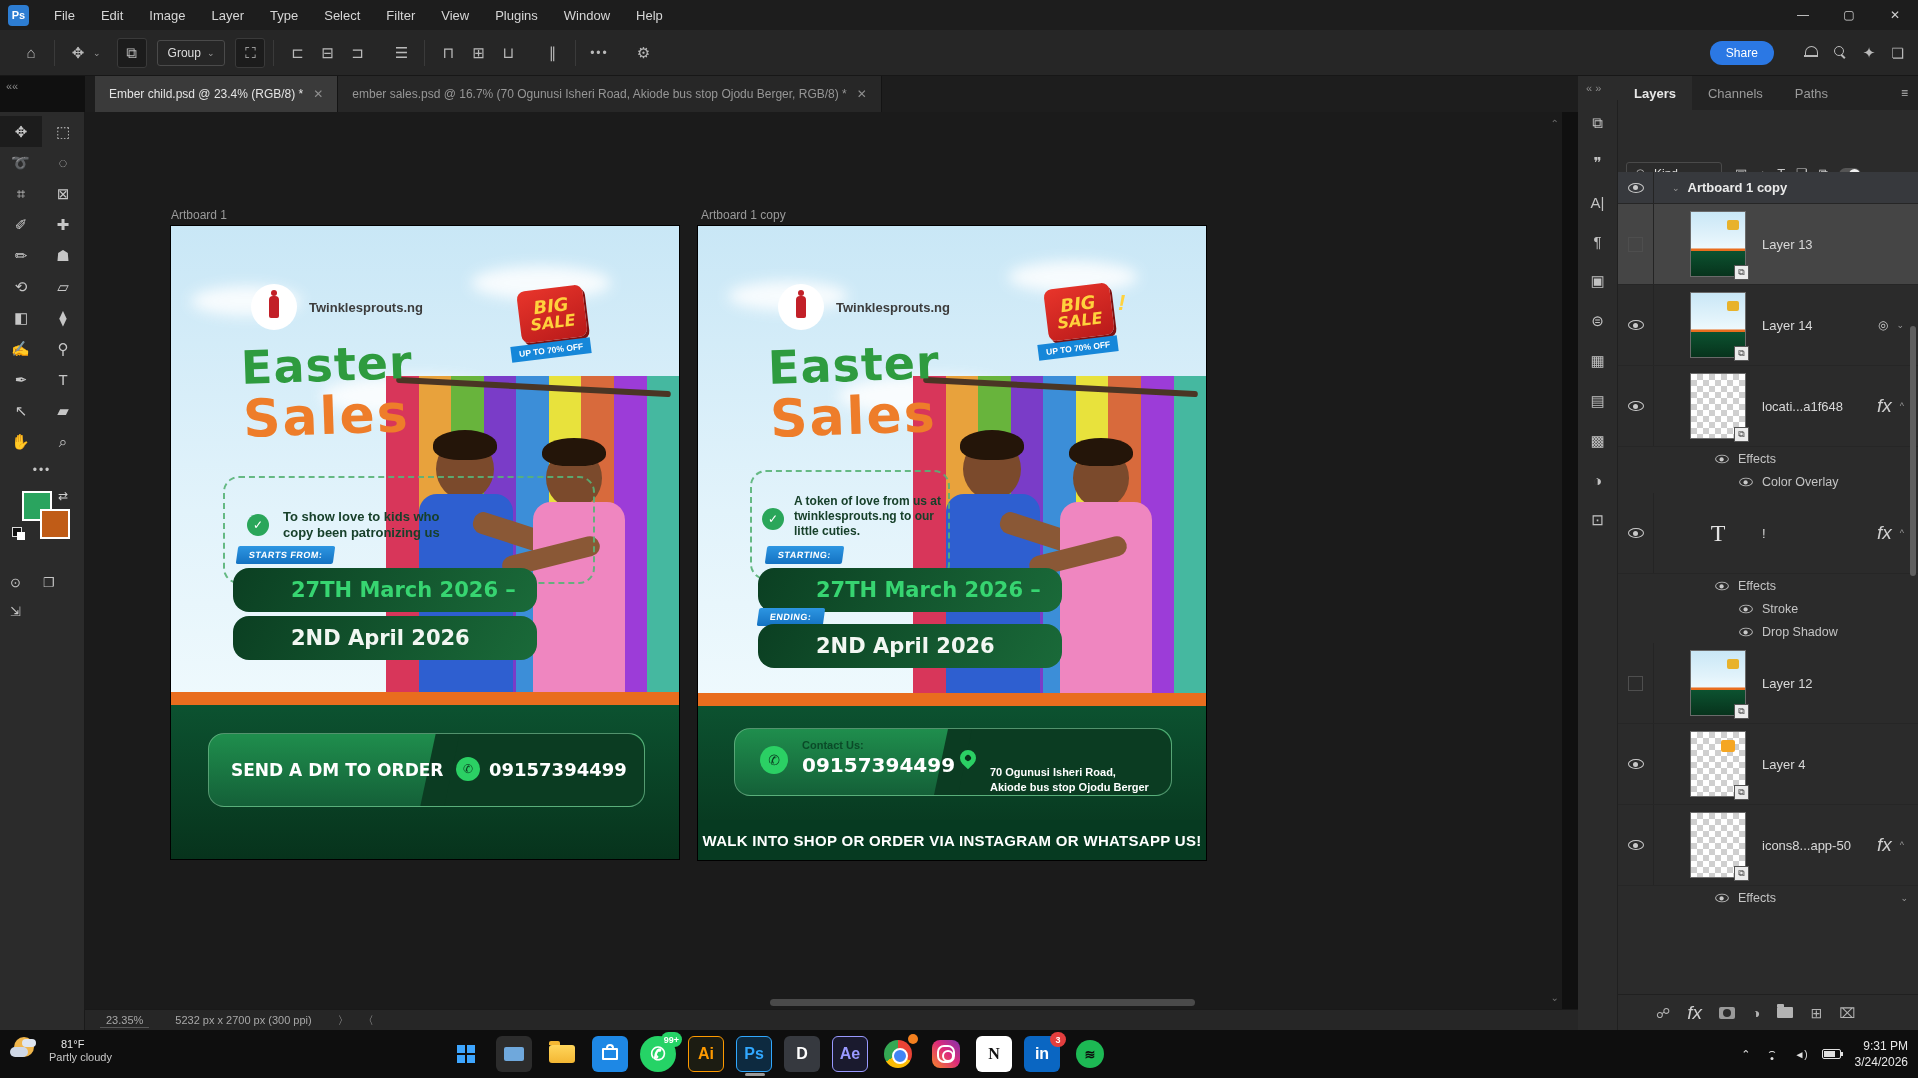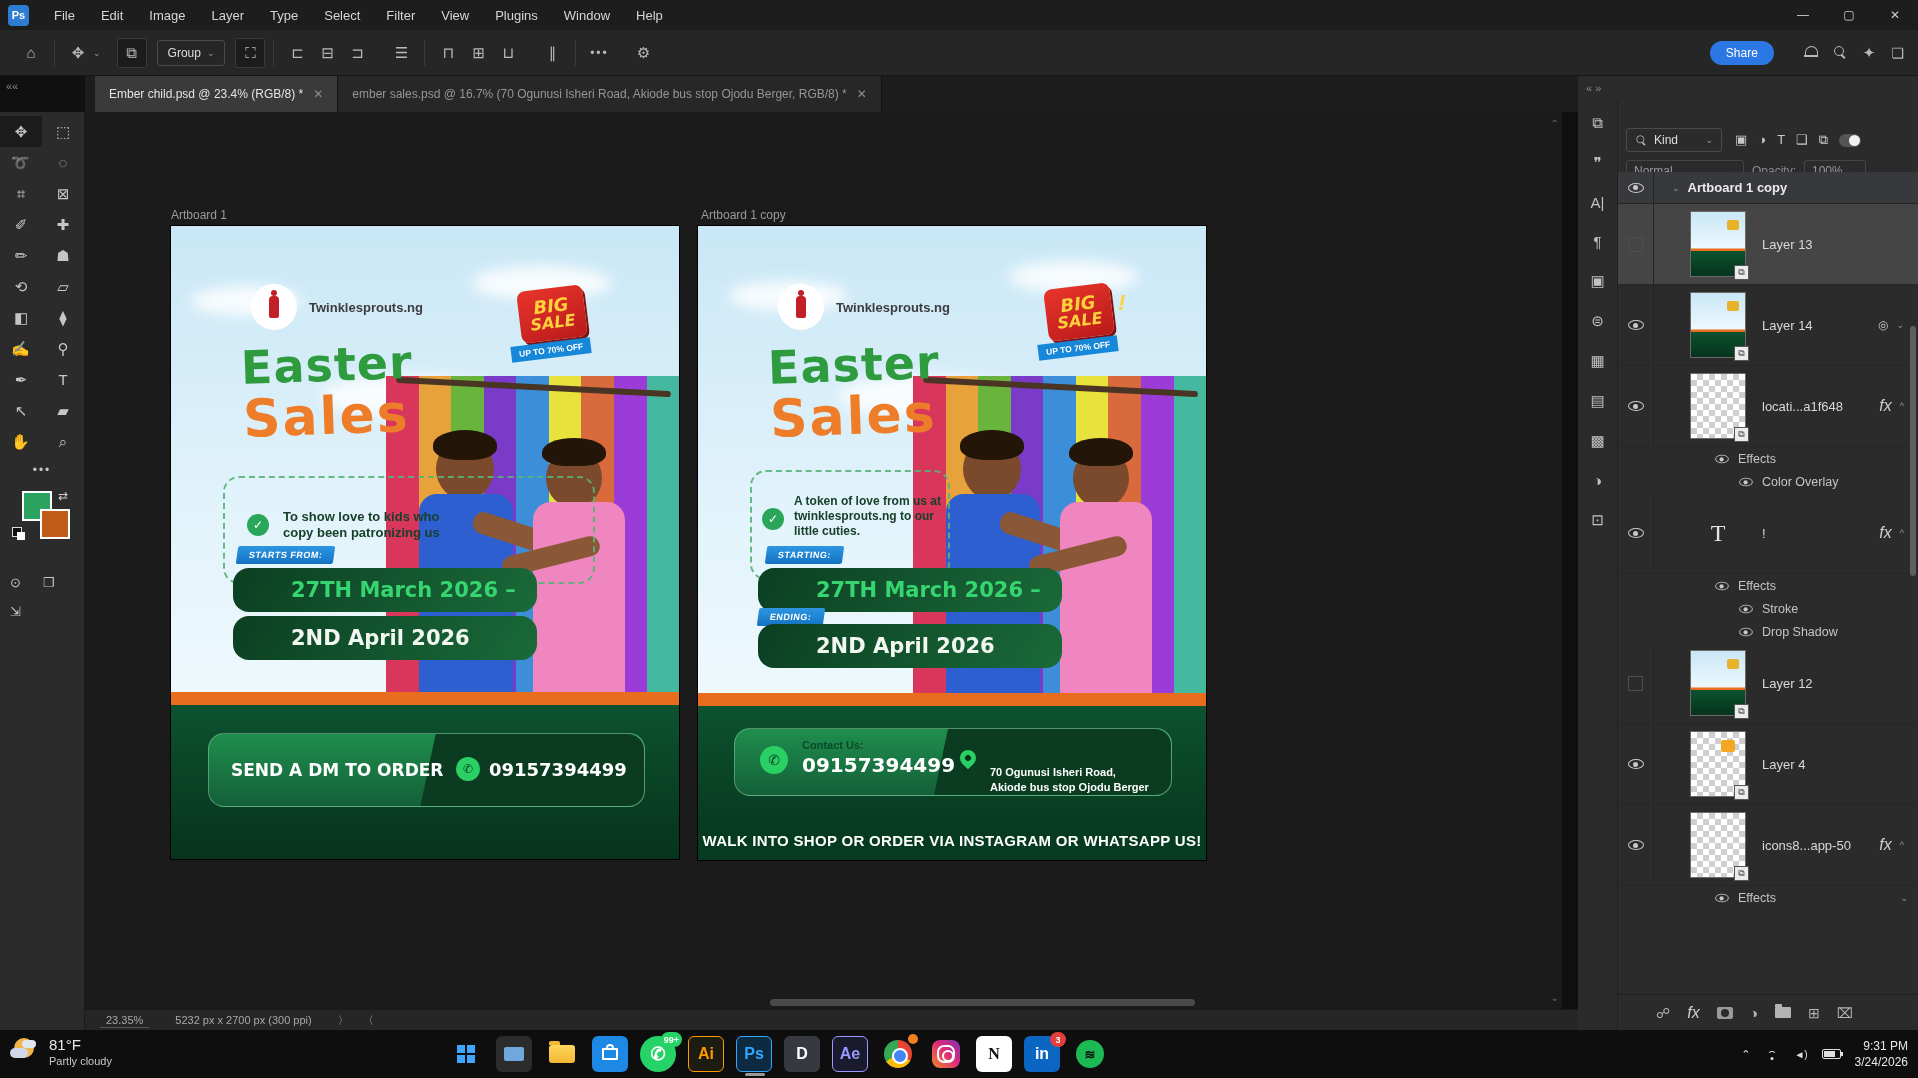--- a/index.html
+++ b/index.html
@@ -176,39 +176,39 @@
     background-size:12px 12px; background-position:0 0,6px 6px; }
   .t-flyer { background:linear-gradient(180deg,#c9e7f6 0%,#e2f3fb 40%,#eef9fd 56%,#e96d1e 58%,#e96d1e 61%,#0c5230 61%,#07331c 100%); }
   .t-flyer::before { content:''; position:absolute; right:6px; top:8px; width:12px; height:10px; background:#e8b22b; border-radius:2px; }
   .t-badge::before { content:''; position:absolute; right:10px; top:8px; width:14px; height:12px; background:#f5a623; border-radius:2px; }
   .t-text { width:56px; height:66px; margin-left:36px; display:flex; align-items:center; justify-content:center;
     color:#e3e3e3; font-size:24px; font-family:"Liberation Serif", serif; flex:none; }
   .sobadge { position:absolute; right:-4px; bottom:-4px; width:15px; height:15px; background:#ececec;
     border:1px solid #555; color:#333; font-size:9px; display:flex; align-items:center; justify-content:center; }
   .lname { margin-left:16px; color:#d8d8d8; font-size:13px; white-space:nowrap; }
   .lbadges { position:absolute; right:14px; display:flex; align-items:center; gap:8px; color:#cfcfcf; }
-  .fxtag { font-style:italic; font-size:16px; color:#cfcfcf; }
+  .fxtag { font-style:italic; font-size:19px; color:#cfcfcf; }
   .fx-eff { display:flex; align-items:center; gap:8px; color:#c4c4c4; font-size:12.5px; }
   .lp-scroll { position:absolute; right:1px; top:2px; width:8px; bottom:2px; }
   .lp-scroll .thumb2 { position:absolute; left:1px; width:6px; border-radius:3px; background:#5f5f5f; }
   .lp-footer { position:absolute; left:0; right:0; bottom:0; height:36px; border-top:1px solid #202020;
     display:flex; align-items:center; gap:17px; padding-left:38px; color:#b3b3b3; font-size:14px; }
   .maskico { width:16px; height:12px; background:#9a9a9a; border-radius:2px; position:relative; }
   .maskico::after { content:''; position:absolute; left:4px; top:2px; width:8px; height:8px; border-radius:50%; background:#2b2b2b; }
   .folderico { width:16px; height:11px; background:#b3b3b3; border-radius:1px; position:relative; }
   .folderico::before { content:''; position:absolute; left:0; top:-3px; width:7px; height:3px; background:#b3b3b3; border-radius:1px 1px 0 0; }
 
   
   .taskbar { position:absolute; left:0; bottom:0; right:0; height:48px; background:#0e0e0e; color:#e8e8e8; }
   .weather { position:absolute; left:10px; top:5px; display:flex; align-items:center; gap:9px; }
   .weather-icon { width:30px; height:30px; position:relative; }
   .wmoon { position:absolute; left:4px; top:2px; width:20px; height:20px; border-radius:50%; background:#f0b64c; }
   .wcloud { position:absolute; left:0; top:12px; width:18px; height:10px; border-radius:6px; background:#cfd8e6; }
   .wcloud2 { position:absolute; left:12px; top:4px; width:14px; height:8px; border-radius:5px; background:#dfe6f0; }
-  .wtemp { font-size:15px; line-height:1.3; }
+  .wtemp { font-size:11px; line-height:1.3;margin-left:12px; }
   .wcond { font-size:11px; color:#c9c9c9; }
   .tb-center { position:absolute; left:448px; top:6px; display:flex; align-items:center; gap:12px; }
   .startbtn { width:36px; height:36px; display:flex; align-items:center; justify-content:center; border-radius:5px; }
   .winlogo { width:18px; height:18px; display:grid; grid-template-columns:8px 8px; grid-template-rows:8px 8px; gap:2px; }
   .winlogo i { background:#3ea6ff; }
   .searchpill { width:270px; height:34px; background:#2f2f2f; border:1px solid #414141; border-radius:17px;
     display:flex; align-items:center; gap:10px; padding:0 6px 0 14px; color:#dcdcdc; font-size:13px; }
   .flowers { margin-left:auto; width:40px; height:26px; border-radius:13px; overflow:hidden; position:relative;
     background:linear-gradient(120deg,#7fb069,#e8a2c0 55%,#f5d76e); }
   .appicon { width:36px; height:36px; border-radius:6px; position:relative; display:flex; align-items:center;
@@ -520,20 +520,26 @@
         <div>▣</div>
         <div>⊜</div>
         <div>▦</div>
         <div>▤</div>
         <div>▩</div>
         <div>◑</div>
         <div>⊡</div>
       </div>
 
     <div class="layerspanel">
+      <div class="lp-tabs">
+        <div class="lp-tab active">Layers</div>
+        <div class="lp-tab">Channels</div>
+        <div class="lp-tab">Paths</div>
+        <div class="lp-burger">≡</div>
+      </div>
       <div class="lp-filter">
         <div class="kindbox">
           <div class="mag" style="transform:scale(.8)"></div>
           <span>Kind</span>
           <span class="chev" style="margin-left:auto">⌄</span>
         </div>
         <div id="filtericons" style="display:flex; gap:11px; margin-left:4px;">
             <span class="filt">▣</span>
             <span class="filt">◑</span>
             <span class="filt">T</span>

